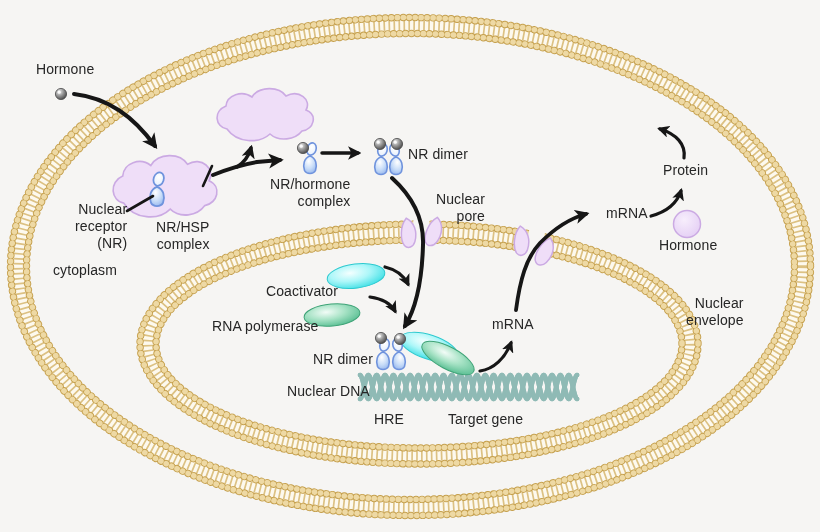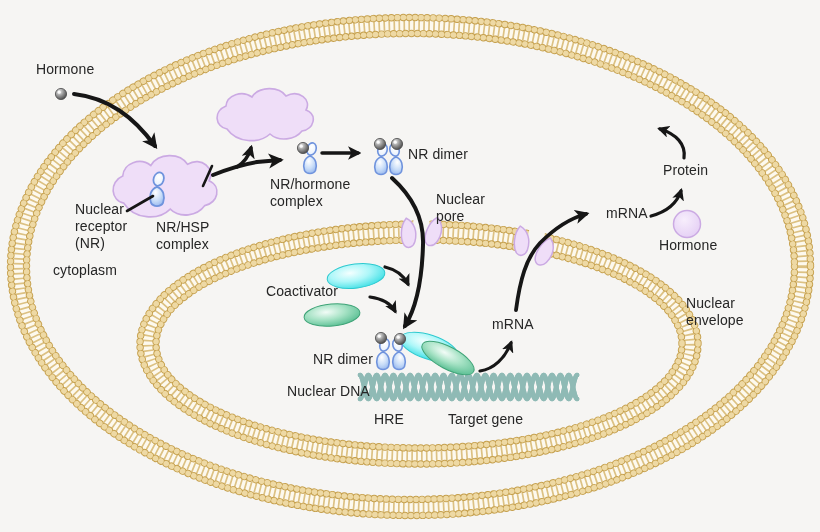--- a/index.html
+++ b/index.html
@@ -1,20 +1,20 @@
 <!DOCTYPE html>
 <html><head>
 <meta charset="utf-8">
 <style>
   html,body{margin:0;padding:0;background:#e9e9e9;}
   #stage{position:relative;width:820px;height:532px;background:#f6f5f3;overflow:hidden;
          font-family:"Liberation Sans",sans-serif;}
   #art{position:absolute;left:0;top:0;}
   .lbl{position:absolute;font-size:14px;line-height:1.22;color:#262626;
-       white-space:pre-line;letter-spacing:.1px;}
+       white-space:pre-line;letter-spacing:.1px;text-align:right;}
 </style>
 </head>
 <body>
 
 <div id="stage">
 
 <svg id="art" width="820" height="532" viewBox="0 0 820 532">
   <defs>
     <marker id="ah" viewBox="0 0 10 10" refX="7.5" refY="5" markerWidth="3.8" markerHeight="3.8" orient="auto-start-reverse">
       <path d="M0,0 L10,5 L0,10 L2.6,5 Z" fill="#161616"></path>
@@ -154,20 +154,21 @@
 (NR)</div>
 <div class="lbl" style="left:156px;top:219px">NR/HSP
 complex</div>
 <div class="lbl" style="left:53px;top:262px">cytoplasm</div>
 <div class="lbl" style="left:270px;top:176px">NR/hormone
 complex</div>
 <div class="lbl" style="left:408px;top:146px">NR dimer</div>
 <div class="lbl" style="left:436px;top:191px">Nuclear
 pore</div>
 <div class="lbl" style="left:266px;top:283px">Coactivator</div>
+<div class="lbl" style="left:212px;top:318px">RNA polymerase</div>
 <div class="lbl" style="left:313px;top:351px">NR dimer</div>
 <div class="lbl" style="left:287px;top:383px">Nuclear DNA</div>
 <div class="lbl" style="left:374px;top:411px">HRE</div>
 <div class="lbl" style="left:448px;top:411px">Target gene</div>
 <div class="lbl" style="left:492px;top:316px">mRNA</div>
 <div class="lbl" style="left:606px;top:205px">mRNA</div>
 <div class="lbl" style="left:659px;top:237px">Hormone</div>
 <div class="lbl" style="left:663px;top:162px">Protein</div>
 <div class="lbl" style="left:686px;top:295px">Nuclear
 envelope</div>

